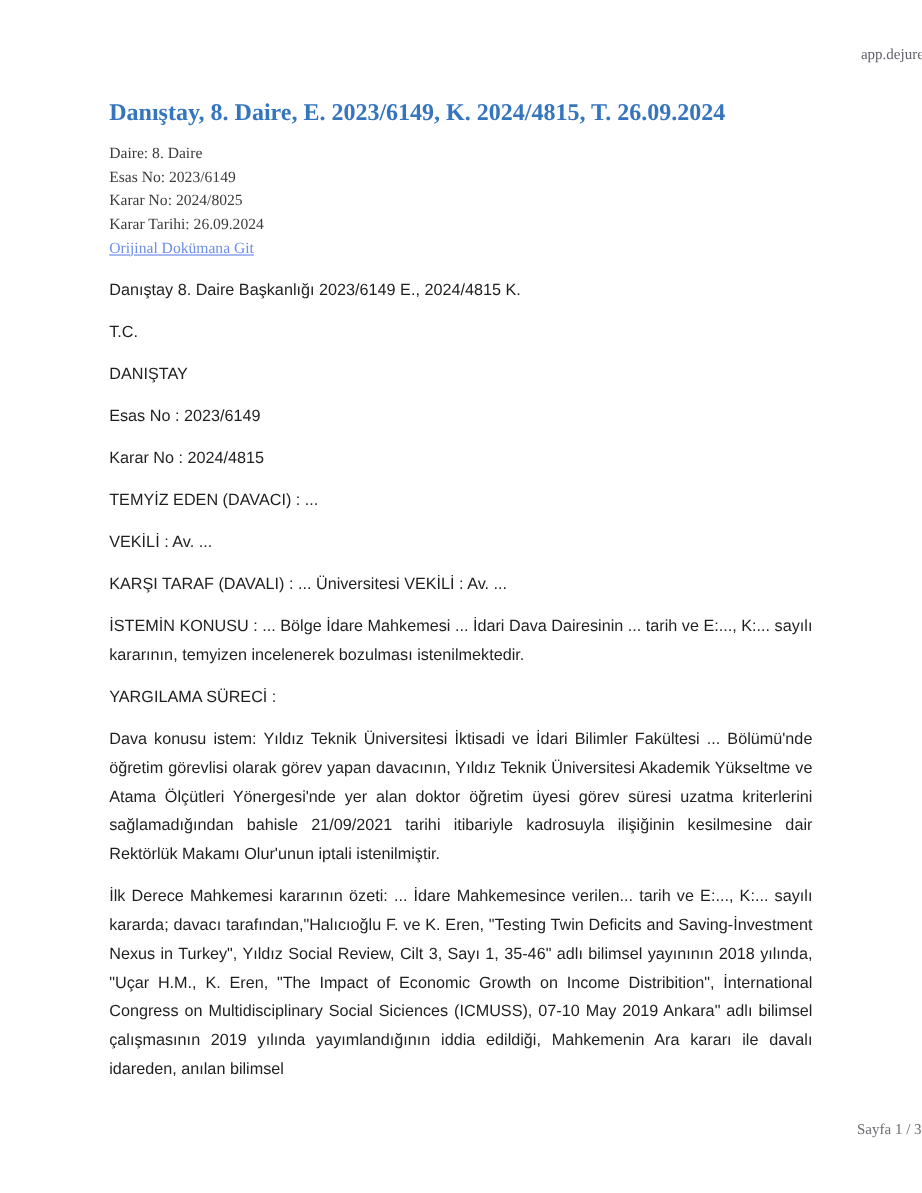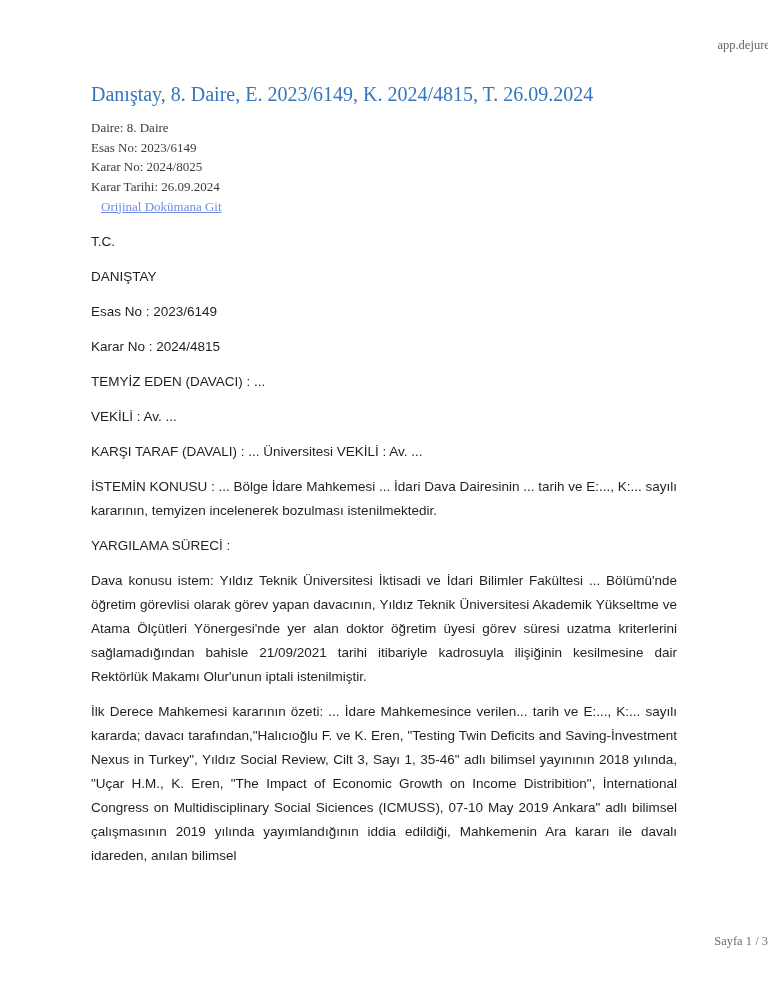--- a/index.html
+++ b/index.html
@@ -38,42 +38,41 @@
   }
   .content {
     position: absolute;
     top: 0;
     left: 91px;
     width: 586px;
   }
   h1.doc-title {
     margin-top: 82px;
     font-family: "Liberation Serif", serif;
-    font-weight: normal;
+    font-weight: bold;
     font-size: 20px;
     line-height: 24px;
     color: #3575be;
     margin-bottom: 12px;
   }
   .meta-block {
     font-family: "Liberation Serif", serif;
     font-size: 13px;
     line-height: 19.5px;
     color: #3b3b3b;
   }
   .meta-block .meta-line { margin: 0; }
   a.orig-link {
     display: inline-block;
     margin-top: 0.5px;
     font-family: "Liberation Serif", serif;
     font-size: 13px;
     line-height: 19.5px;
     color: #6d8de8;
     cursor: pointer;
-    margin-left: 10px;
   }
   .body-text {
     margin-top: 14px;
     font-size: 13.5px;
     line-height: 24px;
     color: #1f1f1f;
   }
   .body-text p {
     margin: 0 0 11px 0;
     text-align: left;
@@ -95,20 +94,21 @@
 
     <div class="meta-block">
       <p class="meta-line">Daire: 8. Daire</p>
       <p class="meta-line">Esas No: 2023/6149</p>
       <p class="meta-line">Karar No: 2024/8025</p>
       <p class="meta-line">Karar Tarihi: 26.09.2024</p>
       <a class="orig-link" href="#">Orijinal Dokümana Git</a>
     </div>
 
     <div class="body-text">
+      <p>Danıştay 8. Daire Başkanlığı 2023/6149 E., 2024/4815 K.</p>
       <p>T.C.</p>
       <p>DANIŞTAY</p>
       <p>Esas No : 2023/6149</p>
       <p>Karar No : 2024/4815</p>
       <p>TEMYİZ EDEN (DAVACI) : ...</p>
       <p>VEKİLİ : Av. ...</p>
       <p>KARŞI TARAF (DAVALI) : ... Üniversitesi VEKİLİ : Av. ...</p>
       <p class="justify">İSTEMİN KONUSU : ... Bölge İdare Mahkemesi ... İdari Dava Dairesinin ... tarih ve E:..., K:... sayılı kararının, temyizen incelenerek bozulması istenilmektedir.</p>
       <p>YARGILAMA SÜRECİ :</p>
       <p class="justify">Dava konusu istem: Yıldız Teknik Üniversitesi İktisadi ve İdari Bilimler Fakültesi ... Bölümü'nde öğretim görevlisi olarak görev yapan davacının, Yıldız Teknik Üniversitesi Akademik Yükseltme ve Atama Ölçütleri Yönergesi'nde yer alan doktor öğretim üyesi görev süresi uzatma kriterlerini sağlamadığından bahisle 21/09/2021 tarihi itibariyle kadrosuyla ilişiğinin kesilmesine dair Rektörlük Makamı Olur'unun iptali istenilmiştir.</p>

